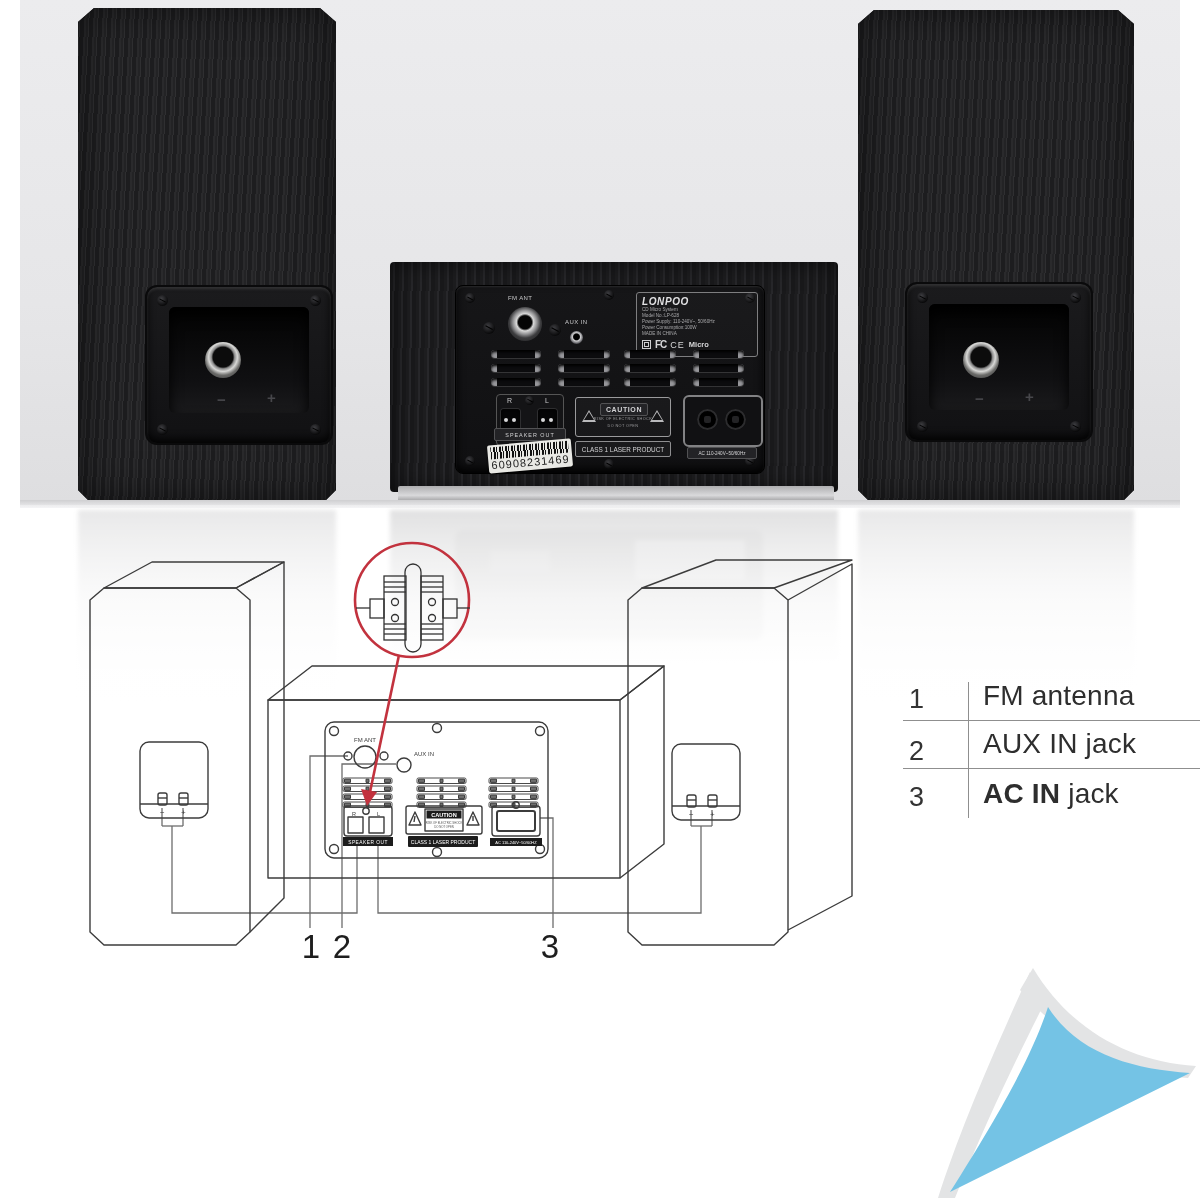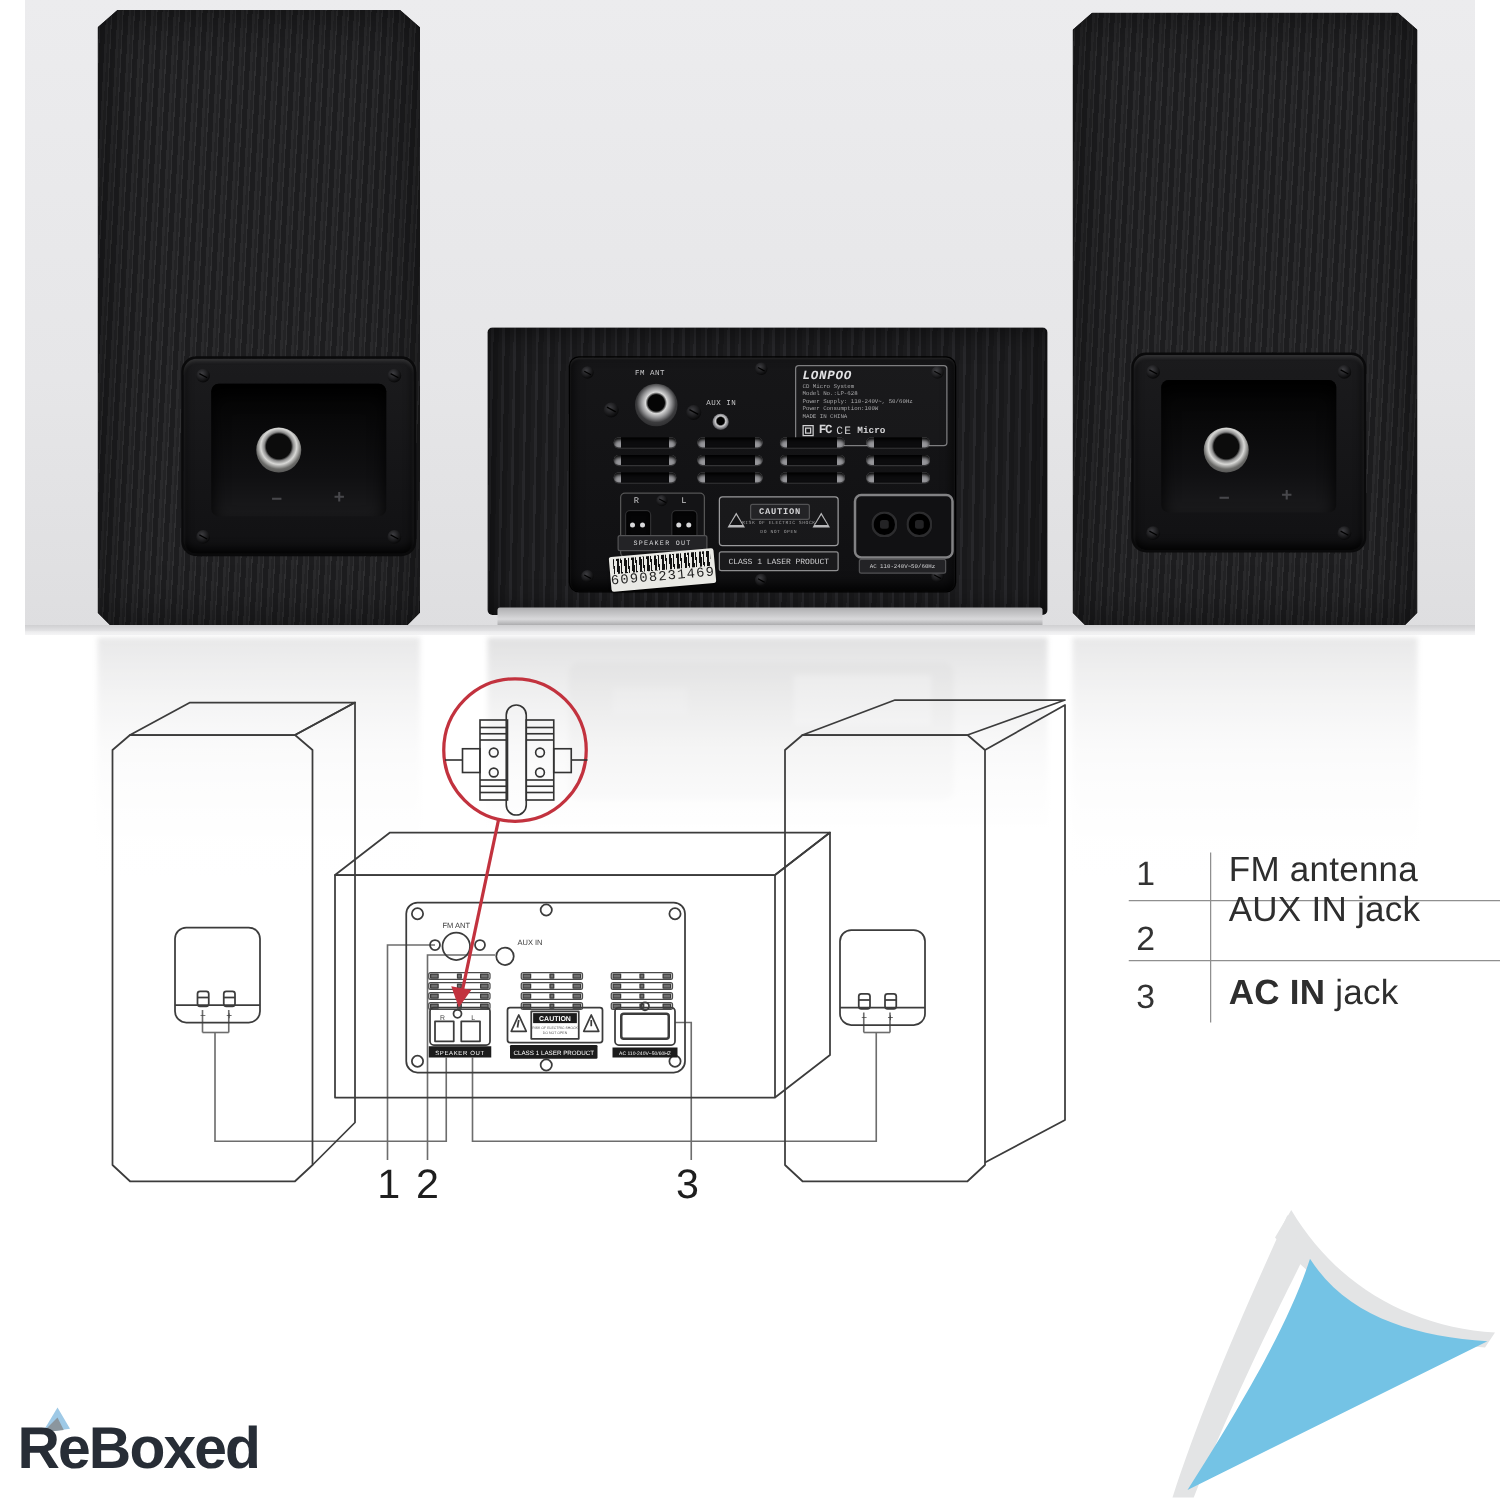--- a/index.html
+++ b/index.html
@@ -31,21 +31,21 @@
   .post-black{background:radial-gradient(circle at 50% 42%,#0c0c0c 0 36%,#8a8a8a 42%,#d8d8d6 52%,#6a6a68 66%,#29292b 100%);}
   .post-red{background:radial-gradient(circle at 50% 42%,#e0range 0,#e23b1a 0 42%,#efe9dc 50%,#c04a2c 64%,#6d1f10 100%);}
   .polarity{color:#47474b;font-size:15px;font-weight:bold;}
 
   
   .unit-photo{background:
     repeating-linear-gradient(91deg,#1d1d1f 0 3px,#27272a 3px 5px,#19191b 5px 9px),#1c1c1e;
     border-radius:4px;box-shadow:inset 0 0 24px rgba(0,0,0,.6);}
   .unit-panel{position:absolute;left:65px;top:23px;width:308px;height:187px;
     background:linear-gradient(#161618,#101012);border-radius:8px;border:1px solid #000;
-    box-shadow:inset 0 1px 2px rgba(255,255,255,.1), inset 0 -4px 10px #000;font-family:Liberation Mono, monospace;}
+    box-shadow:inset 0 1px 2px rgba(255,255,255,.1), inset 0 -4px 10px #000;}
   .tinytext{color:#c7c7c9;letter-spacing:.4px;white-space:nowrap;}
   .jack-coax{border-radius:50%;background:radial-gradient(circle at 50% 45%,#050505 0 26%,#d9d9d9 34%,#8f8f91 48%,#3c3c3e 62%,#151517 100%);}
   .jack-aux{border-radius:50%;background:radial-gradient(circle at 50% 45%,#000 0 30%,#cfcfd1 42%,#55555a 70%,#202022 100%);}
   .info-plate{border:1px solid #7e7e80;border-radius:3px;padding:3px 5px 2px 5px;background:rgba(255,255,255,.02);}
   .info-plate .brand{font-style:italic;font-weight:bold;font-size:10px;color:#e2e2e4;letter-spacing:.6px;}
   .info-line{font-size:4.6px;color:#a9a9ab;line-height:6px;white-space:nowrap;}
   .cert-row{display:flex;align-items:center;gap:4px;margin-top:2px;color:#d6d6d8;}
   .cert-sq{width:7px;height:7px;border:1px solid #cfcfd1;display:inline-block;position:relative;}
   .cert-sq::after{content:"";position:absolute;left:1px;top:1px;right:1px;bottom:1px;border:1px solid #cfcfd1;}
   .cert-fcc{font-weight:bold;font-size:10px;letter-spacing:-1px;}
@@ -395,35 +395,28 @@
     <div class="legend-vline"></div>
     <div class="legend-hline" style="top:50px;"></div>
     <div class="legend-hline" style="top:98px;"></div>
 
     <div>
       <span class="legend-num" style="left:16px;top:14px;">1</span>
       <span class="legend-label" style="left:90px;top:10px;"><b></b><span>FM antenna</span></span>
     </div>
     <div>
       <span class="legend-num" style="left:16px;top:66px;">2</span>
-      <span class="legend-label" style="left:90px;top:42px;"><b></b><span>AUX IN jack</span></span>
+      <span class="legend-label" style="left:90px;top:58px;"><b></b><span>AUX IN jack</span></span>
     </div>
     <div>
       <span class="legend-num" style="left:16px;top:112px;">3</span>
       <span class="legend-label" style="left:90px;top:108px;"><b>AC IN</b><span> jack</span></span>
     </div>
   </div>
 
-  <div class="abs" style="left:14px;top:1122px;width:260px;height:70px;">
-    <svg class="abs" style="left:18px;top:2px;" width="30" height="24" viewBox="0 0 30 24">
-      <polygon points="2,22 14,2 24,19" fill="#9ec9e6"></polygon>
-      <polygon points="2,22 14,10 19,20" fill="#8b969e"></polygon>
-    </svg>
-    <div class="abs logo-text" style="left:0;top:8px;">ReBoxed</div>
-  </div>
 
   <svg class="abs" style="left:930px;top:950px;" width="270" height="250" viewBox="0 0 270 250">
     <path d="M103,18 C140,80 200,112 266,116 L258,128 C198,124 138,96 90,40 Z" fill="#e3e4e5"></path>
     <path d="M100,22 C60,110 30,180 8,248 L25,248 C58,166 92,98 113,56 Z" fill="#e3e4e5"></path>
     <path d="M118,57 C148,104 202,119 260,123 L20,242 C76,154 104,100 118,57 Z" fill="#74c3e5"></path>
   </svg>
 
 </div>
 
 </body></html>

